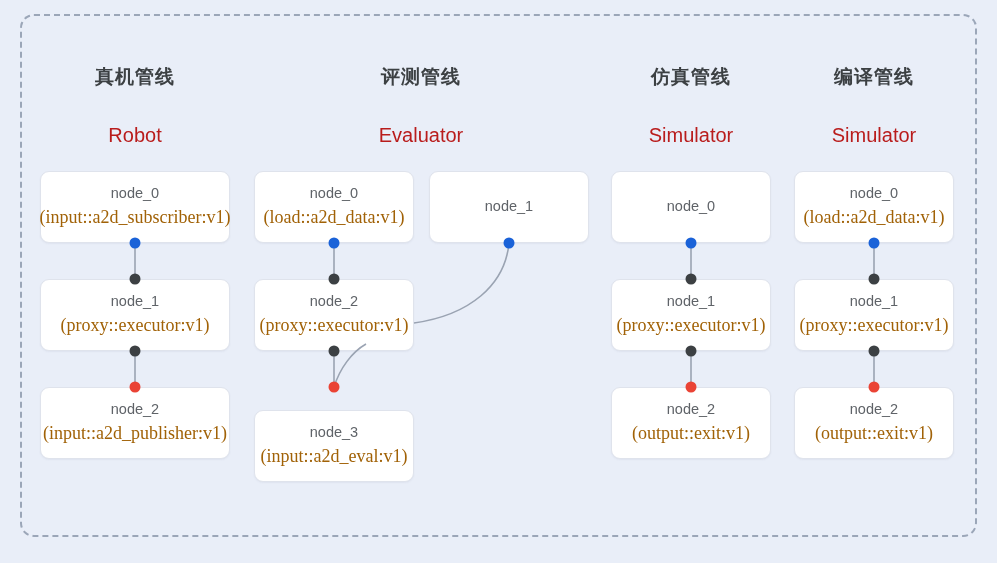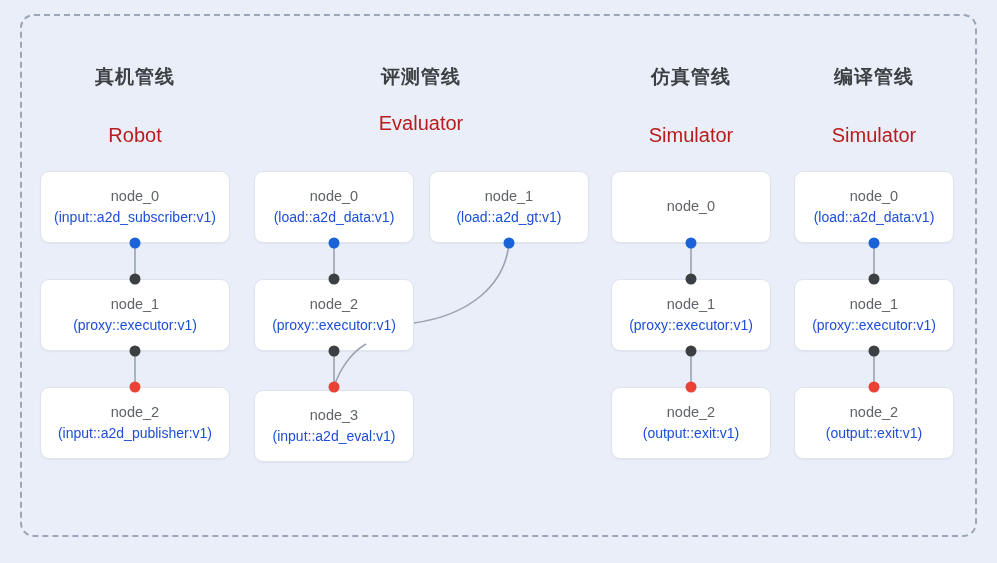--- a/index.html
+++ b/index.html
@@ -71,24 +71,25 @@
     justify-content: center;
     box-shadow: 0 1px 2px rgba(60,70,100,0.06);
   }
   .node-title {
     font-size: 14.5px;
     color: #5f6368;
     line-height: 1.5;
     white-space: nowrap;
   }
   .node-sub {
-    font-size: 14px;
-    color: #1d4ed8;
+    font-size: 18px;
+    color: #a16207;
     line-height: 1.5;
     white-space: nowrap;
+    font-family: Liberation Serif, serif;
   }
   
   #wires {
     position: absolute;
     left: 0;
     top: 0;
     width: 997px;
     height: 563px;
     pointer-events: none;
   }
@@ -127,38 +128,37 @@
       </div>
 
       <div class="node-box" style="left:40px; top:387px; width:190px; height:72px;">
         <div class="node-title">node_2</div>
         <div class="node-sub">(input::a2d_publisher:v1)</div>
       </div>
     </div>
 
     <div class="column">
       <div class="col-title" style="left:253px; top:64px; width:336px;">评测管线</div>
-      <div class="col-subtitle" style="left:253px; top:112px; width:336px;">Evaluator</div>
+      <div class="col-subtitle" style="left:253px; top:124px; width:336px;">Evaluator</div>
 
       <div class="node-box" style="left:254px; top:171px; width:160px; height:72px;">
         <div class="node-title">node_0</div>
         <div class="node-sub">(load::a2d_data:v1)</div>
       </div>
 
       <div class="node-box" style="left:429px; top:171px; width:160px; height:72px;">
         <div class="node-title">node_1</div>
-        <div class="node-sub">(load::a2d_gt:v1)</div>
       </div>
 
       <div class="node-box" style="left:254px; top:279px; width:160px; height:72px;">
         <div class="node-title">node_2</div>
         <div class="node-sub">(proxy::executor:v1)</div>
       </div>
 
-      <div class="node-box" style="left:254px; top:390px; width:160px; height:72px;">
+      <div class="node-box" style="left:254px; top:410px; width:160px; height:72px;">
         <div class="node-title">node_3</div>
         <div class="node-sub">(input::a2d_eval:v1)</div>
       </div>
     </div>
 
     <div class="column">
       <div class="col-title" style="left:611px; top:64px; width:160px;">仿真管线</div>
       <div class="col-subtitle" style="left:611px; top:124px; width:160px;">Simulator</div>
 
       <div class="node-box" style="left:611px; top:171px; width:160px; height:72px;">

